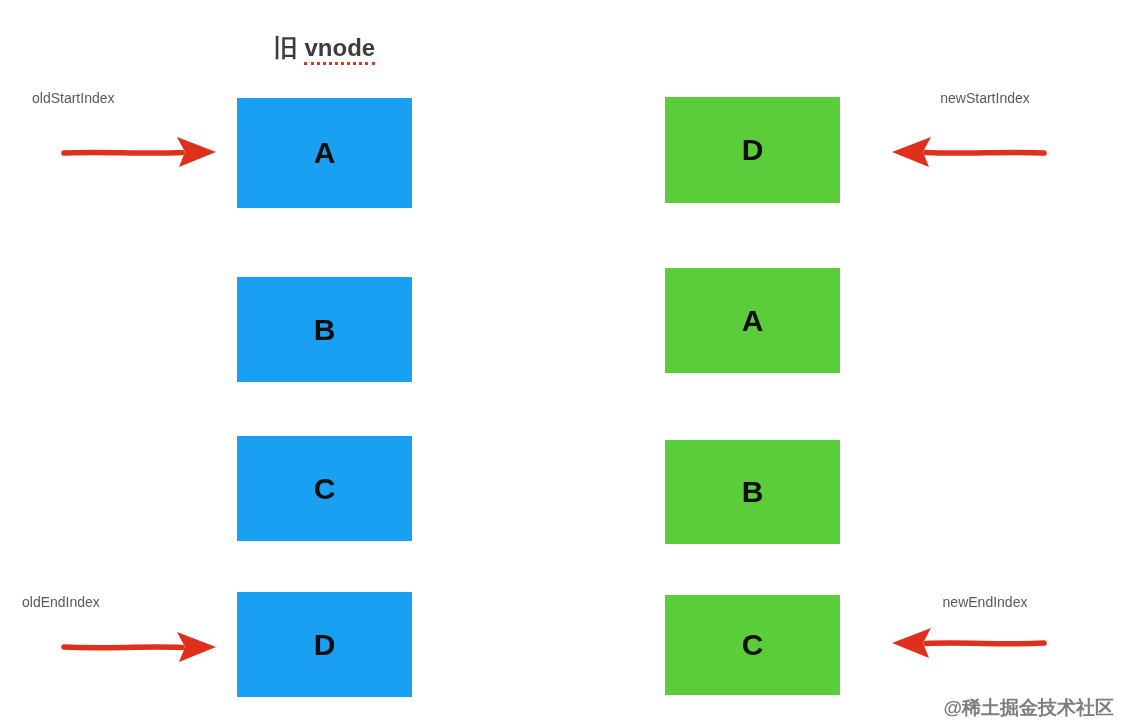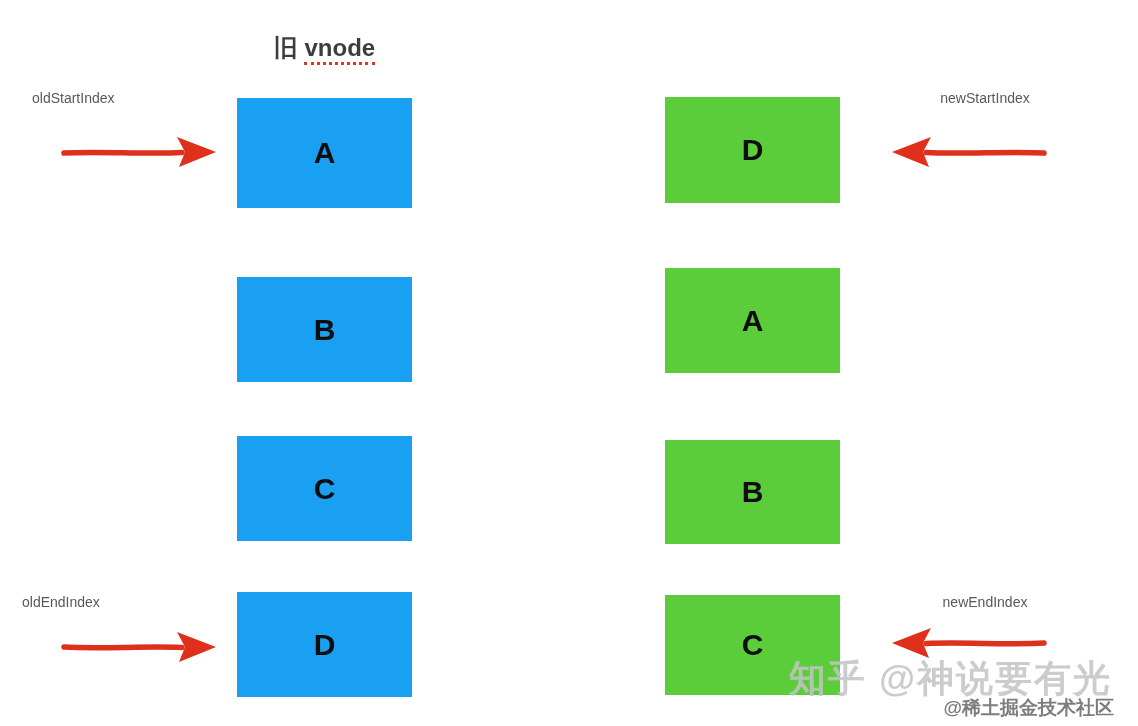--- a/index.html
+++ b/index.html
@@ -126,16 +126,15 @@
   </svg>
   <svg class="arrow" style="left:888px; top:132px" viewBox="0 0 160 40">
     <path d="M156,21 C120,19 75,22.5 38,20.5" fill="none" stroke="#df301c" stroke-width="5.5" stroke-linecap="round"></path>
     <polygon points="43,5 4,20 41,35 35,20" fill="#df301c"></polygon>
   </svg>
   <svg class="arrow" style="left:888px; top:623px" viewBox="0 0 160 40">
     <path d="M156,20 C120,22 75,19 38,20.5" fill="none" stroke="#df301c" stroke-width="5.5" stroke-linecap="round"></path>
     <polygon points="43,5 4,20 41,35 35,20" fill="#df301c"></polygon>
   </svg>
 
-  <div class="wm-primary">知乎 @神说要有光</div>
   <div class="wm-secondary">@稀土掘金技术社区</div>
 
 </div>
 
 </body></html>

